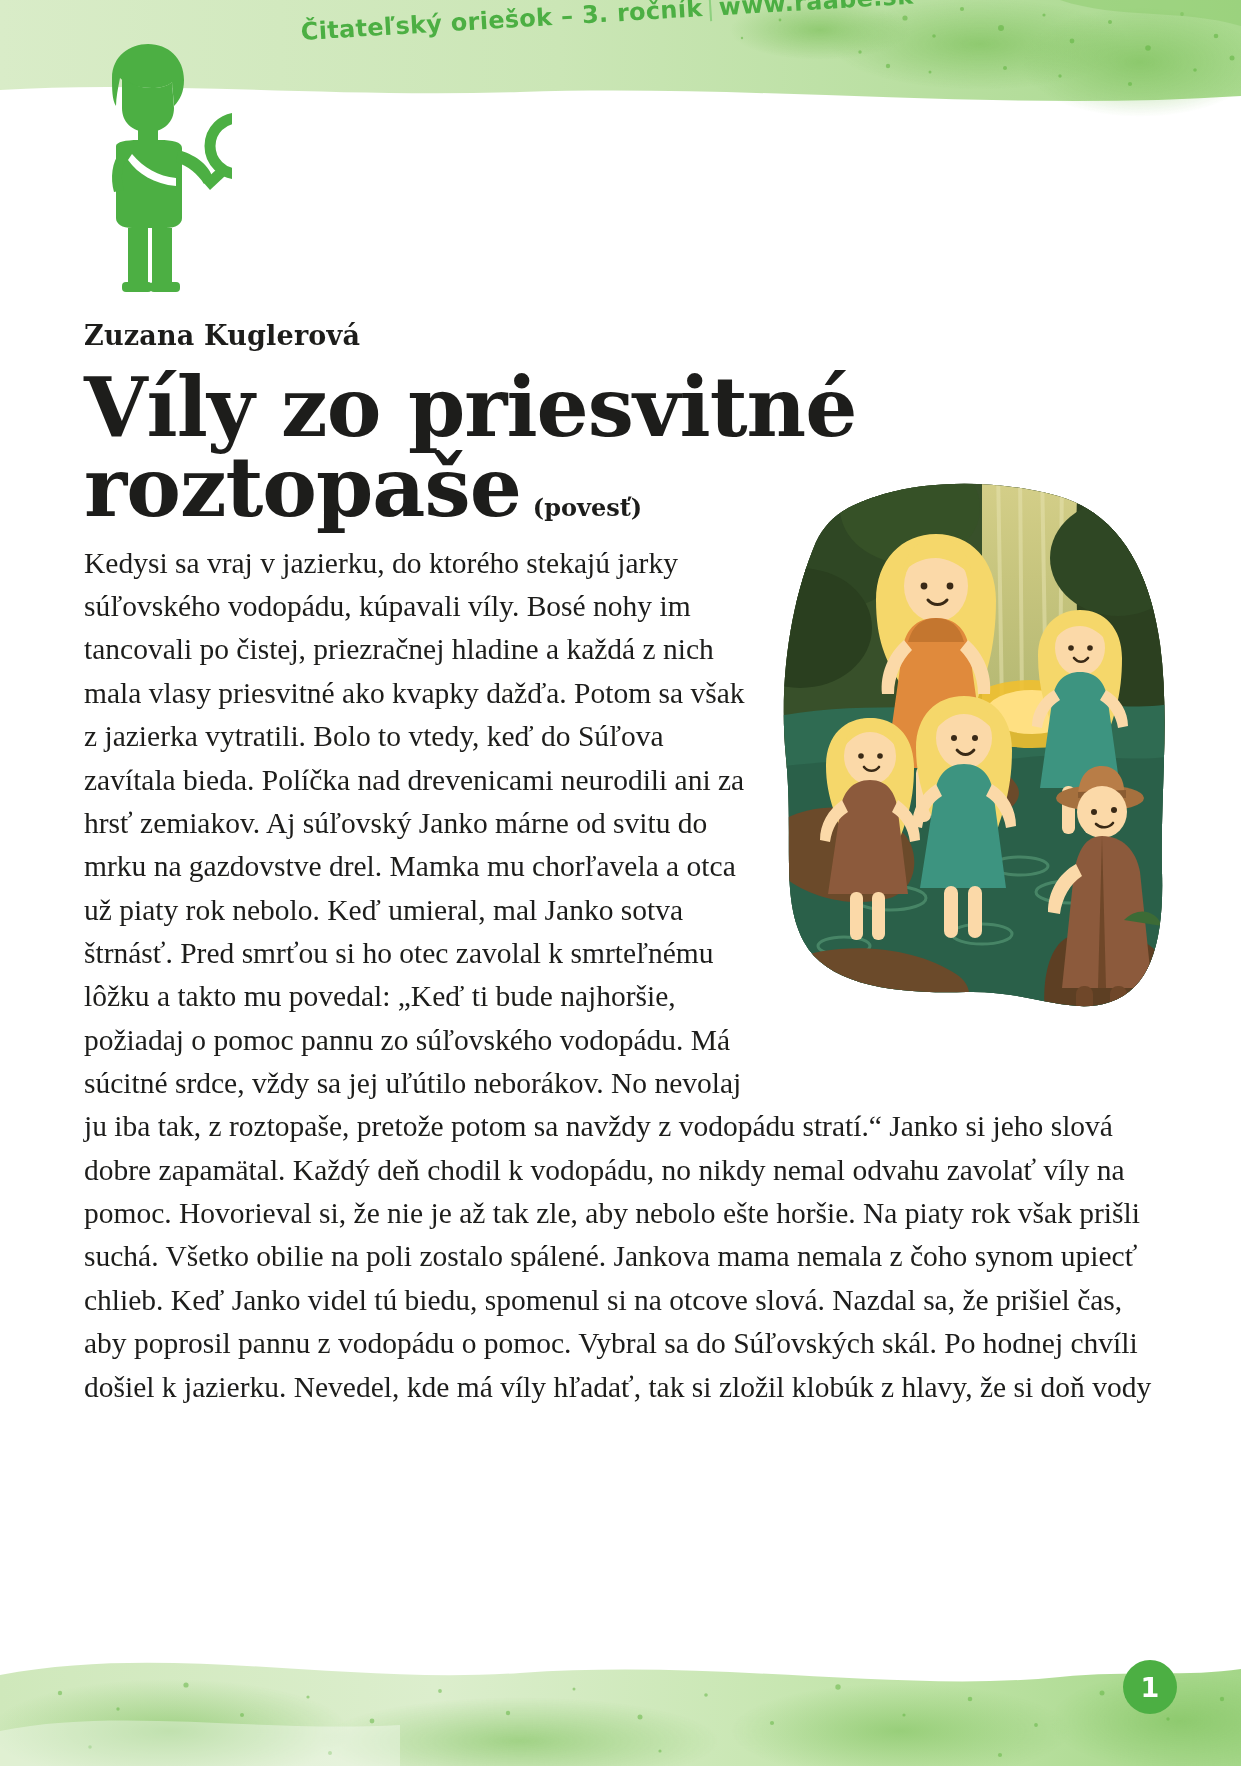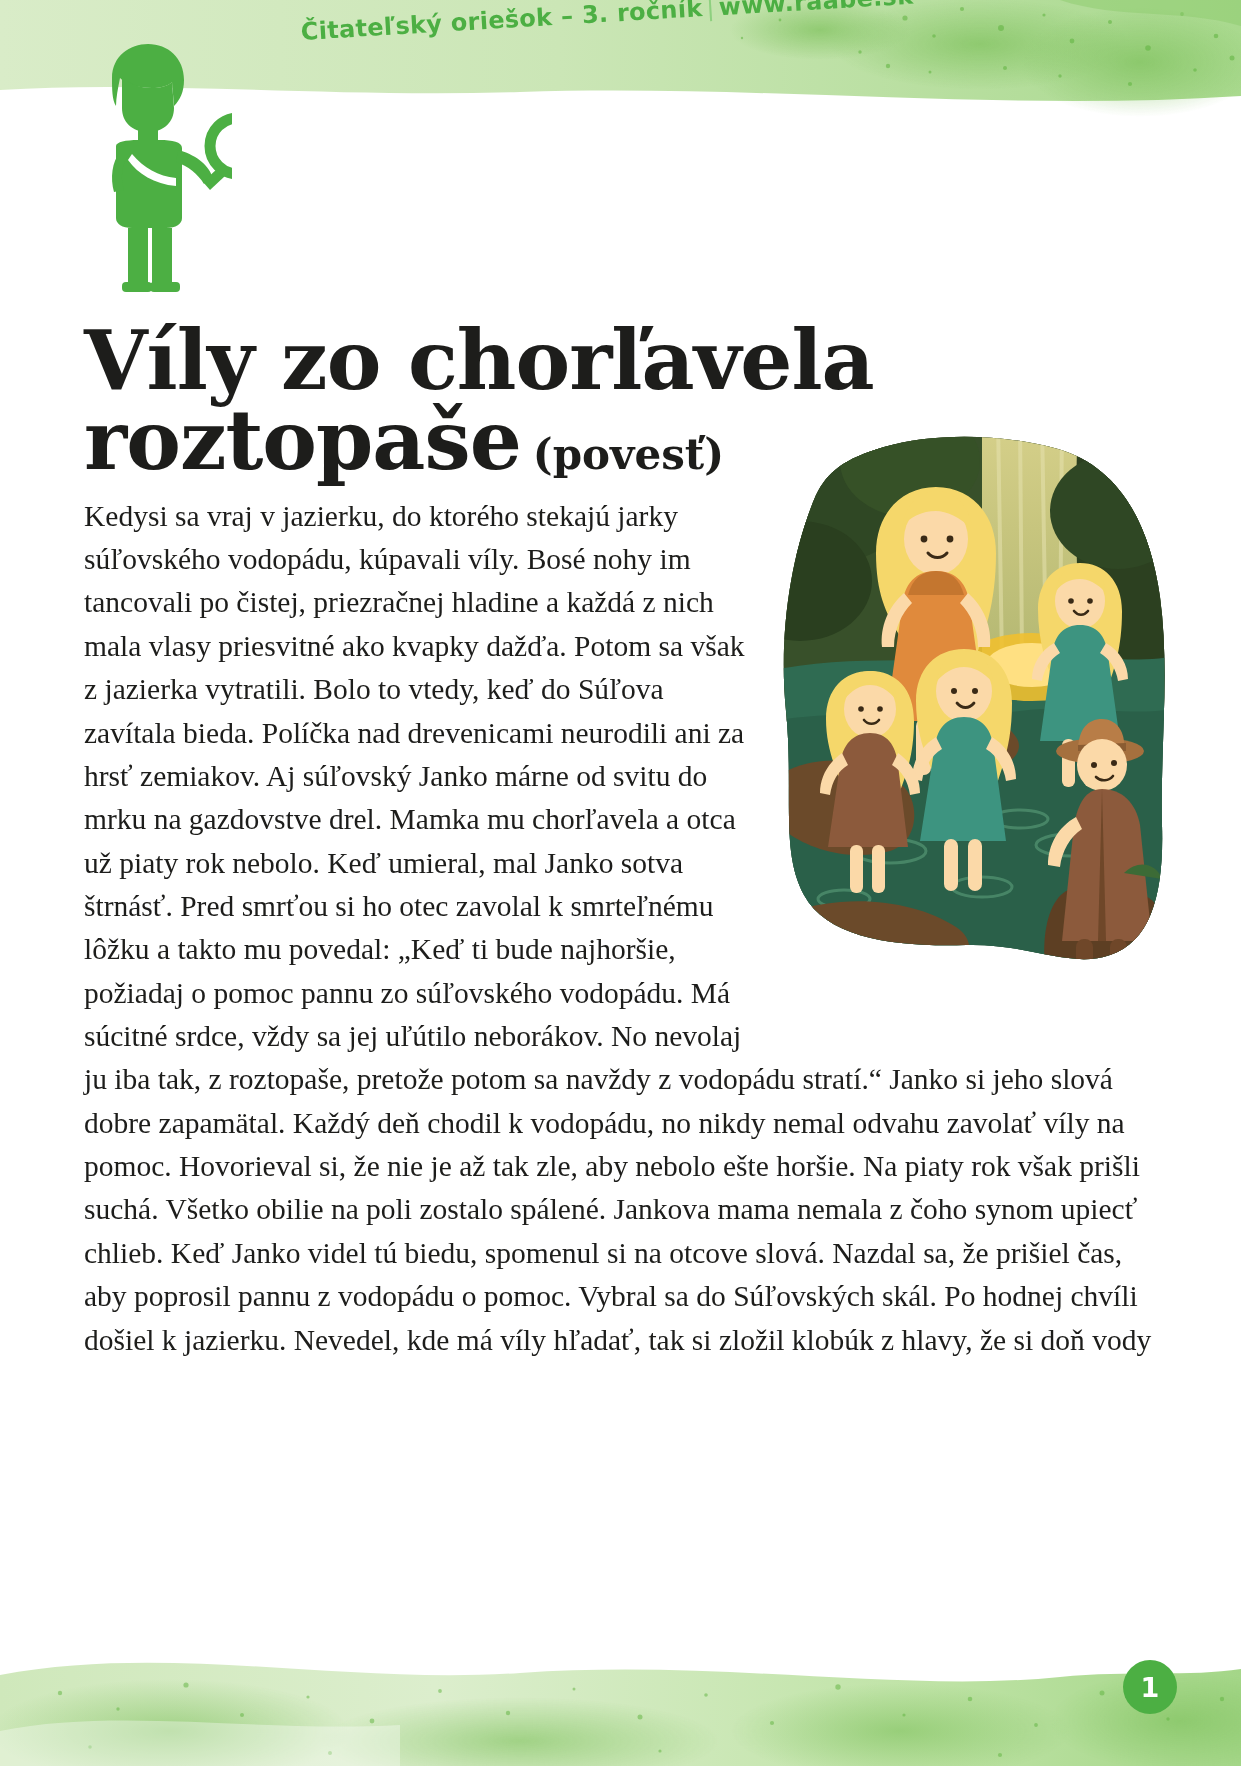--- a/index.html
+++ b/index.html
@@ -58,21 +58,21 @@
   .title {
     font-family:"DejaVu Serif", serif;
     font-weight:bold;
     font-size:82px;
     line-height:0.98;
     color:#1d1d1b;
     letter-spacing:-1px;
     max-width:820px;
   }
   .title .genre {
-    font-size:42px;
+    font-size:24px;
     letter-spacing:0px;
     vertical-align:baseline;
     padding-left:12px;
     margin-top:32px;
   }
 
   
   .illus {
     float:right;
     width:400px;
@@ -191,23 +191,24 @@
       <rect x="50" y="240" width="30" height="10" rx="4"></rect>
       <rect x="78" y="240" width="30" height="10" rx="4"></rect>
 
       <path d="M60,112 C72,126 86,134 104,136 L104,144 C82,142 66,132 56,118 Z" fill="#ffffff"></path>
     </g>
   </svg>
 </div>
 
 <div class="content">
 
+  <div class="author">Zuzana Kuglerová</div>
 
   <h1 class="title">
-    <span>Víly zo chorľavela</span><br>
+    <span>Víly zo priesvitné</span><br>
     <span>roztopaše</span><span class="genre">(povesť)</span>
   </h1>
 
   <div class="illus">
     <svg width="400" height="590" viewBox="0 0 400 590">
       <defs>
         <clipPath id="blobclip">
           <path d="M46,74 C22,130 8,210 16,290 C24,372 10,430 34,474
                    C58,518 126,526 196,524 C258,522 300,548 340,534
                    C382,520 394,470 392,404 C390,330 400,250 390,176

